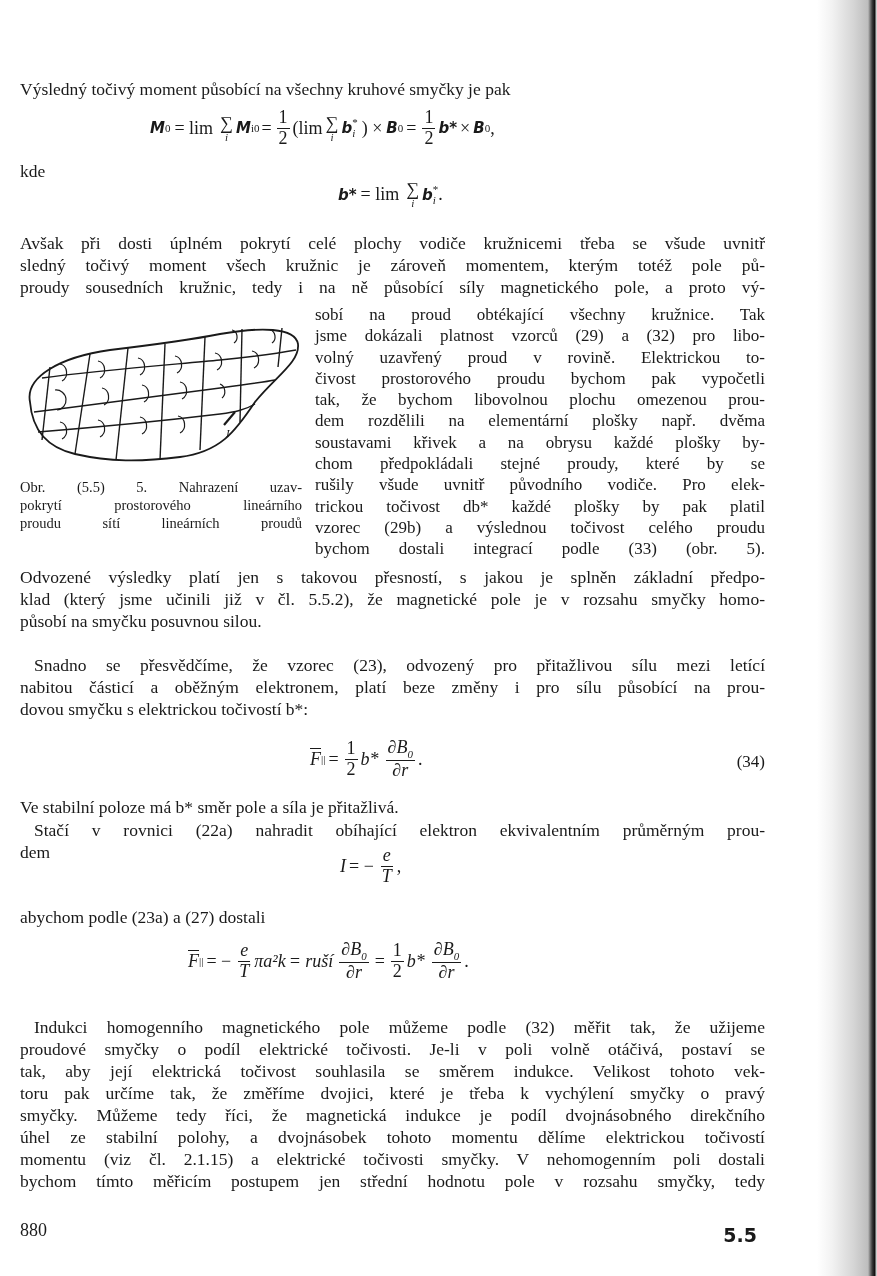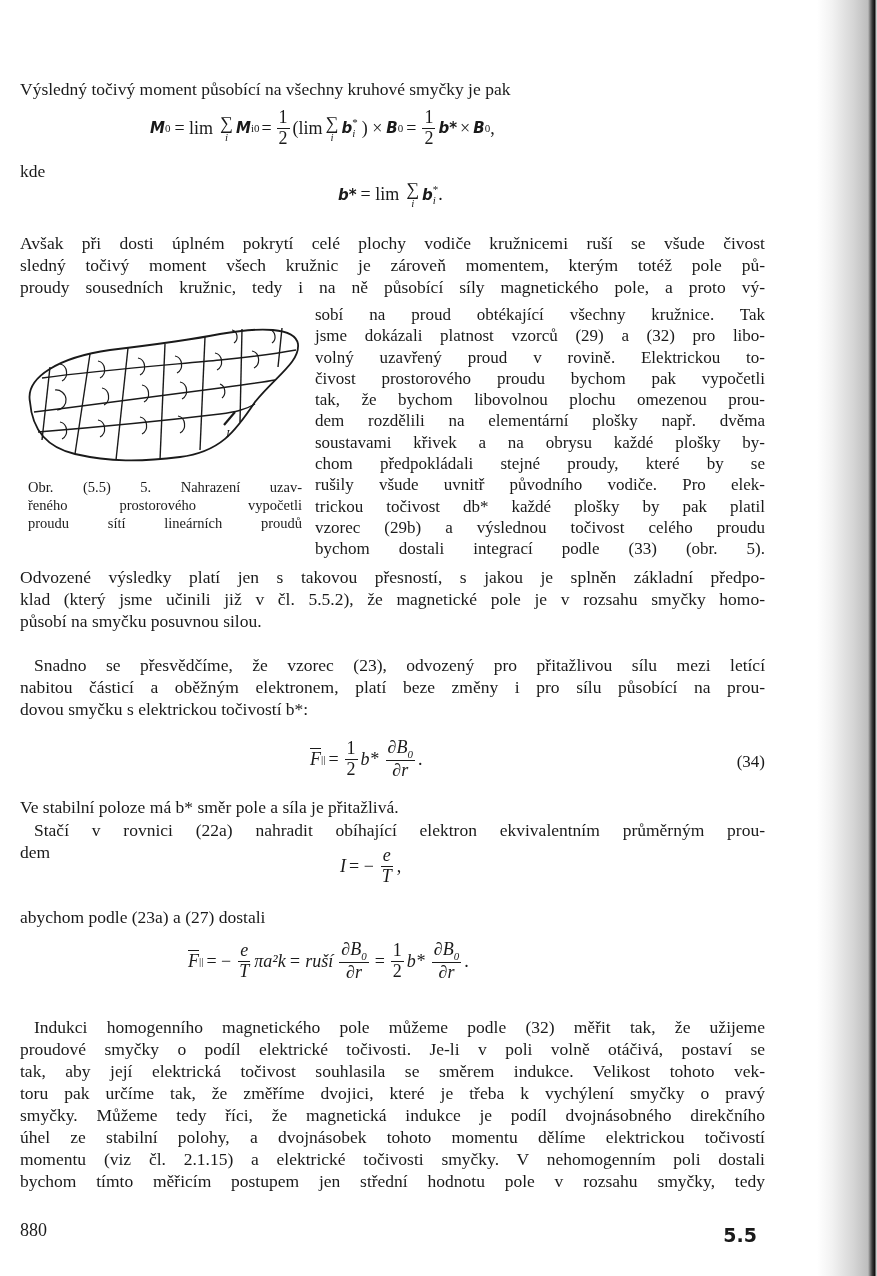--- a/index.html
+++ b/index.html
@@ -33,21 +33,21 @@
   .frac .den { padding: 0 2px; }
   .sumwrap { display: inline-flex; flex-direction: column; align-items: center; vertical-align: middle; margin: 0 3px; line-height: 1; }
   .sumwrap .sub { font-size: 11px; font-style: italic; }
   .eqnum { position: absolute; right: 0; font-family: "Liberation Serif", serif; font-size: 17px; }
   sub, sup { font-size: 11px; }
   .figure { position: absolute; left: 0; top: 322px; width: 285px; height: 150px; }
   .caption {
     position: absolute; left: 0; top: 478px; width: 282px;
     font-size: 14.5px; line-height: 18px; font-family: "Liberation Serif", serif;
   }
-  .caption .line { display: block; white-space: nowrap; text-align: justify; text-align-last: justify; margin-left: 8px; }
+  .caption .line { display: block; white-space: nowrap; text-align: justify; text-align-last: justify; }
   .side {
     position: absolute; left: 295px; top: 304px; width: 450px;
     font-size: 17px; line-height: 21.3px; font-family: "Liberation Serif", serif;
   }
   .side .line { display: block; white-space: nowrap; text-align: justify; text-align-last: justify; }
   .footer-left { position: absolute; left: 0; top: 1220px; font-size: 18px; font-family: "Liberation Serif", serif; }
   .footer-right { position: absolute; right: 8px; top: 1224px; font-size: 19px; font-weight: bold; font-family: "DejaVu Sans", sans-serif; }
 </style>
 </head>
 <body>
@@ -113,21 +113,21 @@
       </span>
     <span class="bi">b</span>
       <span style="display:inline-flex;flex-direction:column;font-size:11px;line-height:1;">
         <span>*</span>
         <span class="it">i</span>
       </span>
     <span>.</span>
   </div>
 
   <div class="p" style="top:232px;">
-    <span class="line">Avšak při dosti úplném pokrytí celé plochy vodiče kružnicemi ruší se všude čivost</span>
+    <span class="line">Avšak při dosti úplném pokrytí celé plochy vodiče kružnicemi třeba se všude uvnitř</span>
     <span class="line">sledný točivý moment všech kružnic je zároveň momentem, kterým totéž pole pů-</span>
     <span class="line">proudy sousedních kružnic, tedy i na ně působící síly magnetického pole, a proto vý-</span>
   </div>
 
   <div class="figure">
     <svg width="285" height="150" viewBox="0 0 285 150">
       <g fill="none" stroke="#1a1a1a" stroke-width="1.4">
         <path d="M10,80 C5,55 40,35 90,28 C140,22 170,18 200,12 C240,5 275,5 278,22 C280,40 255,55 235,80 C215,110 200,130 160,135 C120,140 90,140 55,132 C25,125 12,105 10,80 Z" stroke-width="1.8"></path>
         <path d="M22,56 C80,48 160,42 200,38 C240,34 265,30 276,28"></path>
         <path d="M14,90 C80,82 150,72 200,66 C230,62 245,60 255,58"></path>
@@ -158,21 +158,21 @@
         <path d="M40,100 a8,9 0 0 1 2,17"></path>
         <path d="M78,98 a8,9 0 0 1 2,17"></path>
         <path d="M120,95 a8,9 0 0 1 2,17"></path>
         <path d="M158,94 a8,9 0 0 1 2,17"></path>
       </g>
       <text x="206" y="115" font-family="Liberation Serif, serif" font-style="italic" font-size="11" fill="#1a1a1a">I</text>
     </svg>
   </div>
   <div class="caption">
     <span class="line">Obr. (5.5) 5. Nahrazení uzav-</span>
-    <span class="line">řeného prostorového vypočetli</span>
+    <span class="line">pokrytí prostorového lineárního</span>
     <span class="line">proudu sítí lineárních proudů</span>
   </div>
 
   <div class="side">
     <span class="line">sobí na proud obtékající všechny kružnice. Tak</span>
     <span class="line">jsme dokázali platnost vzorců (29) a (32) pro libo-</span>
     <span class="line">volný uzavřený proud v rovině. Elektrickou to-</span>
     <span class="line">čivost prostorového proudu bychom pak vypočetli</span>
     <span class="line">tak, že bychom libovolnou plochu omezenou prou-</span>
     <span class="line">dem rozdělili na elementární plošky např. dvěma</span>

